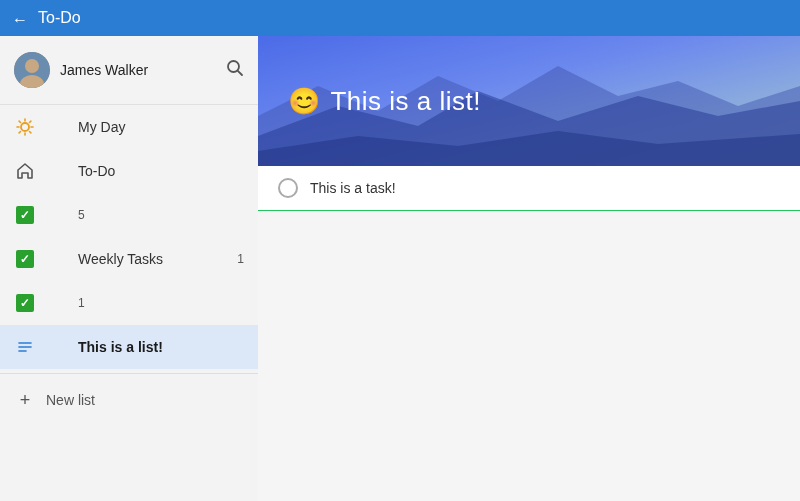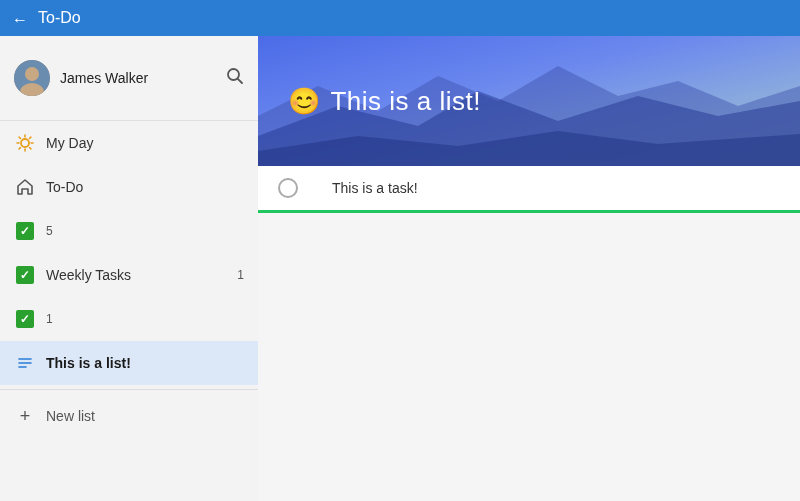--- a/index.html
+++ b/index.html
@@ -36,21 +36,21 @@
       display: flex;
       flex-direction: column;
       flex-shrink: 0;
       overflow-y: auto;
     }
 
     
     #user-header {
       display: flex;
       align-items: center;
-      padding: 24px 14px;
+      padding: 16px 14px;
       background: #f3f3f3;
       border-bottom: 1px solid #e0e0e0;
     }
     #avatar {
       width: 36px;
       height: 36px;
       border-radius: 50%;
       background: #888;
       overflow: hidden;
       flex-shrink: 0;
@@ -79,20 +79,21 @@
     .nav-item {
       display: flex;
       align-items: center;
       padding: 0 14px;
       height: 44px;
       cursor: pointer;
       color: #333;
       font-size: 14px;
       font-weight: 400;
       position: relative;
+      gap: 32px;
     }
     .nav-item.active {
       background: #dce8f8;
       font-weight: 600;
       color: #1a1a1a;
     }
     .nav-icon {
       width: 22px;
       height: 22px;
       margin-right: 10px;
@@ -183,23 +184,22 @@
       flex: 1;
       background: #f5f5f5;
       padding: 0;
     }
 
     .task-item {
       display: flex;
       align-items: center;
       padding: 12px 20px;
       background: white;
-      border-bottom: 3px solid #22c55e;
-      cursor: pointer;
-      gap: 22px;
+      border-bottom: 1px solid #22c55e;
+      cursor: pointer;
     }
     .task-circle {
       width: 20px;
       height: 20px;
       border-radius: 50%;
       border: 2px solid #aaa;
       margin-right: 12px;
       flex-shrink: 0;
     }
     .task-text {

